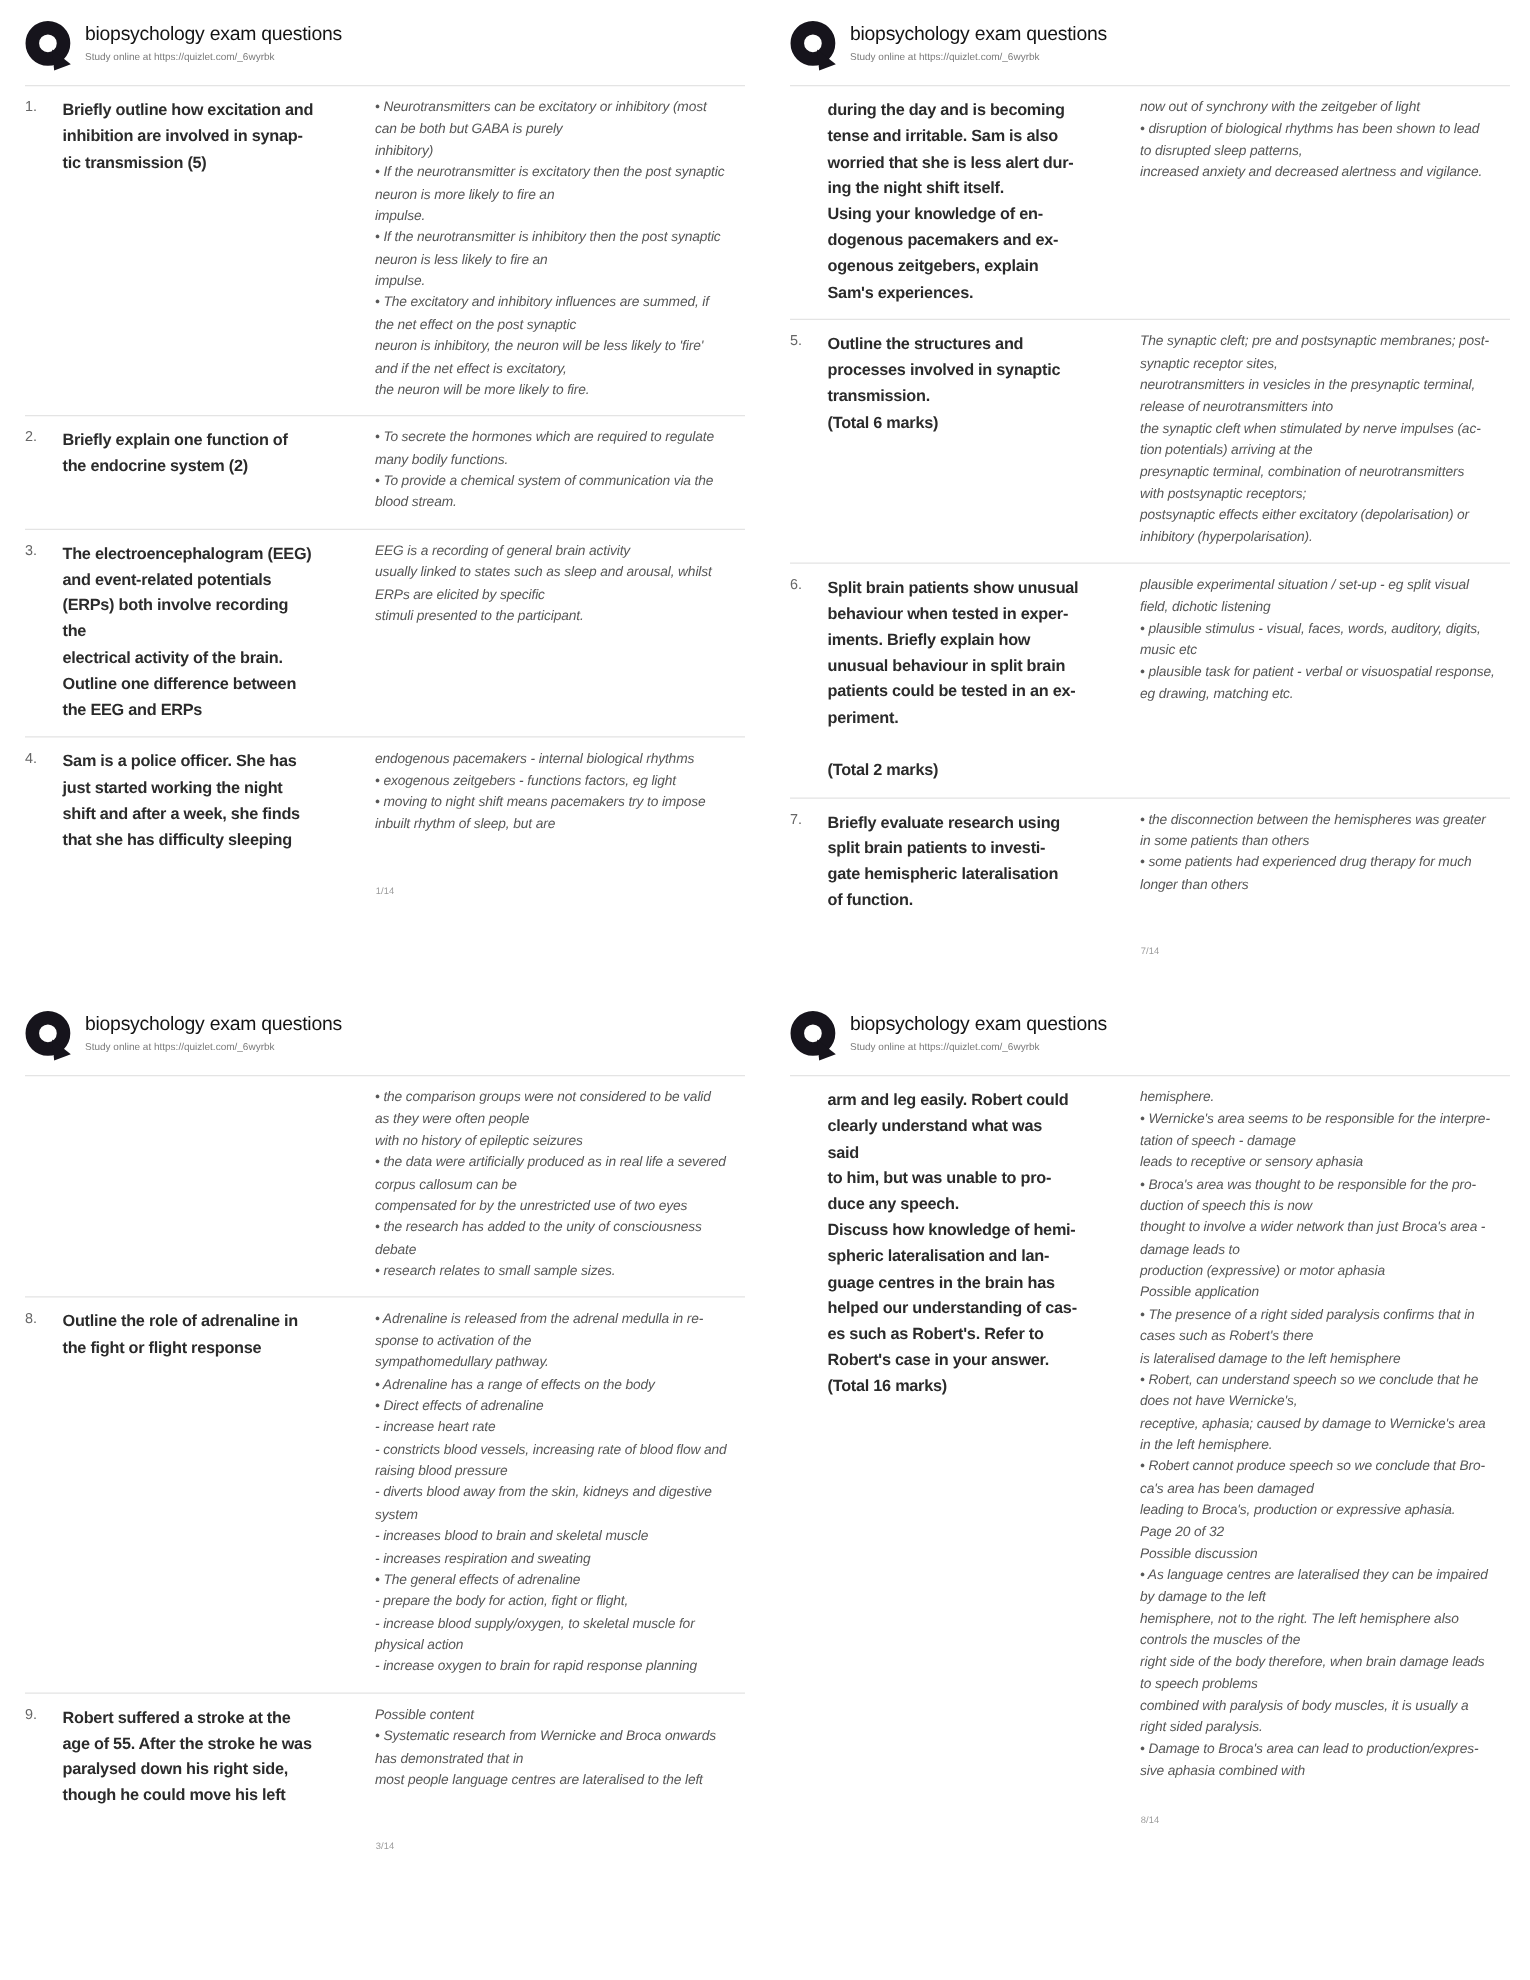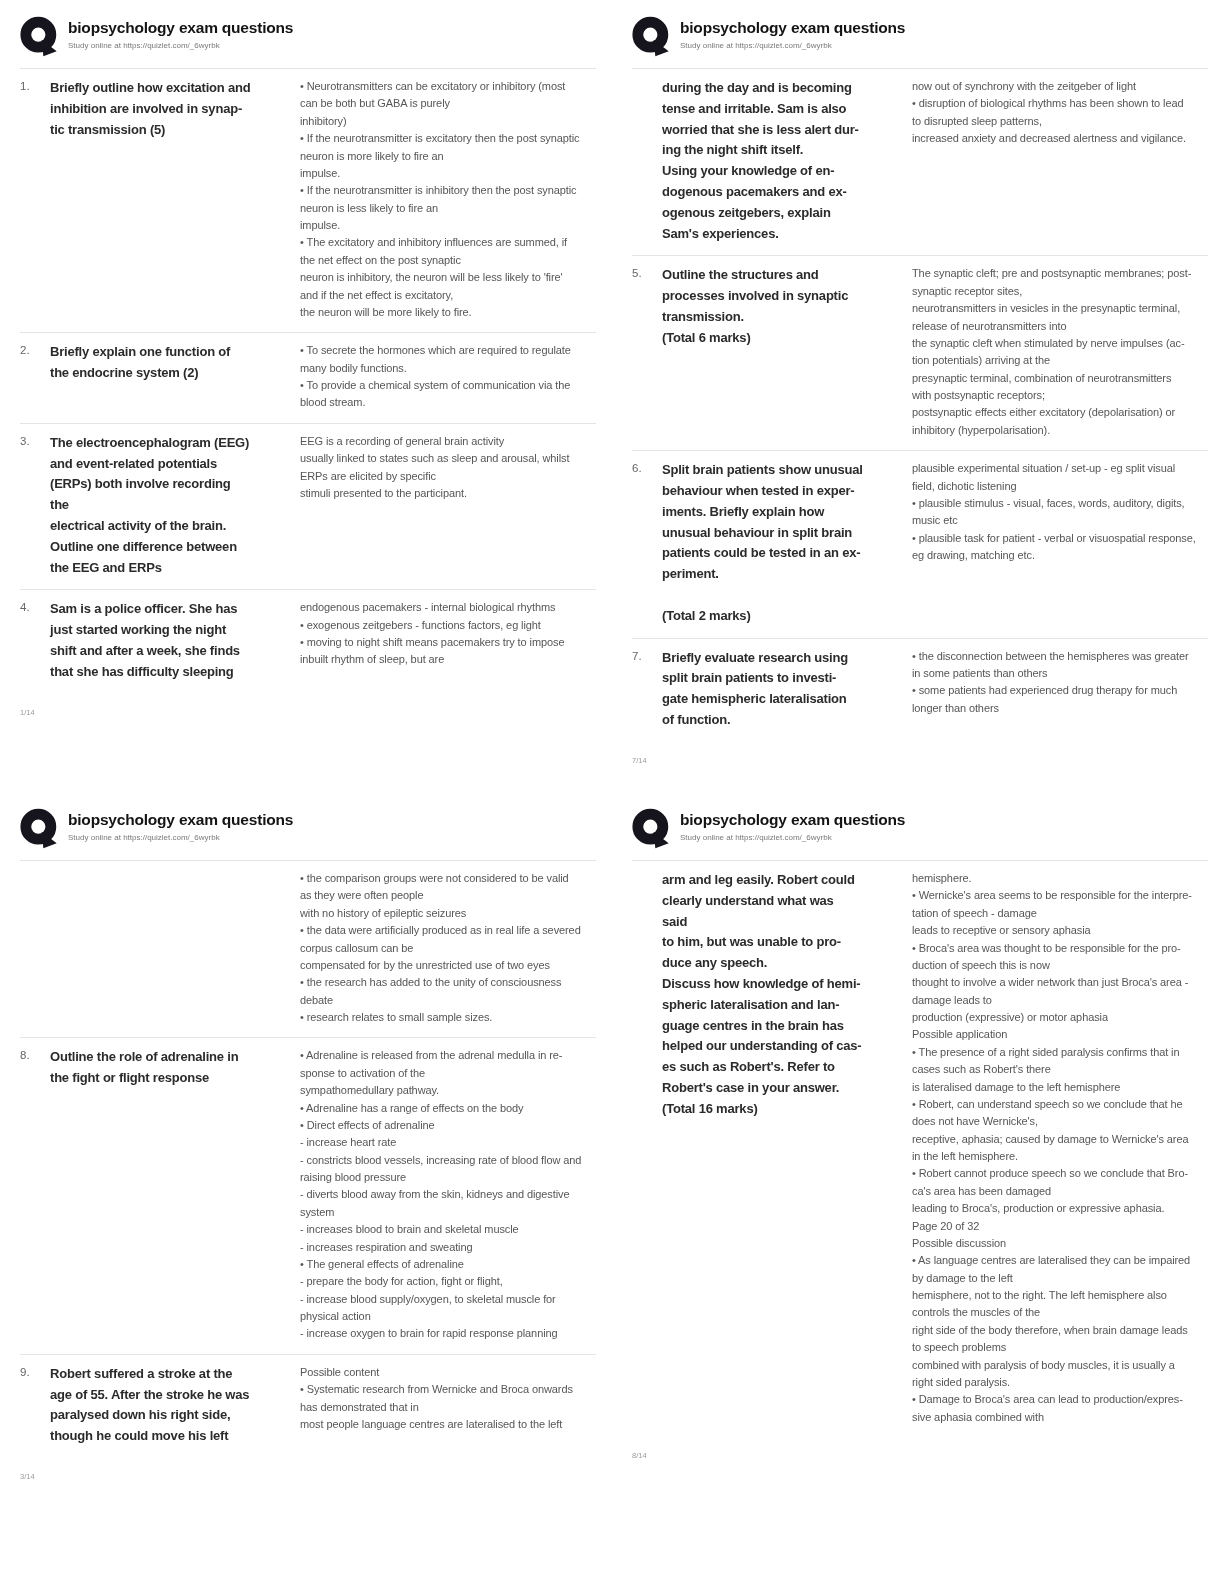--- a/index.html
+++ b/index.html
@@ -20,21 +20,21 @@
   .page-header {
     display:flex;
     align-items:flex-start;
     gap:8px;
     padding-bottom:8px;
   }
   .logo { width:40px; height:44px; flex:0 0 auto; }
   .head-text { padding-top:3px; }
   .doc-title {
     font-size:15.5px;
-    font-weight:bold;
+    font-weight:normal;
     color:#141414;
     letter-spacing:-0.2px;
     line-height:1.2;
   }
   .doc-subtitle {
     font-size:8px;
     color:#7a7a7a;
     margin-top:3px;
   }
   .qa-row {
@@ -58,23 +58,24 @@
     letter-spacing:-0.2px;
     white-space:pre-line;
   }
   .a-col {
     flex:1 1 auto;
     font-size:11px;
     color:#565656;
     line-height:1.58;
     letter-spacing:-0.1px;
     white-space:pre-line;
+    font-style:italic;
   }
   .page-footer {
-    text-align:left;
+    text-align:center;
     font-size:7.5px;
     color:#9a9a9a;
     padding:14px 0 0 0;
   }
 </style>
 </head>
 <body>
 
 <div class="sheet">
 

